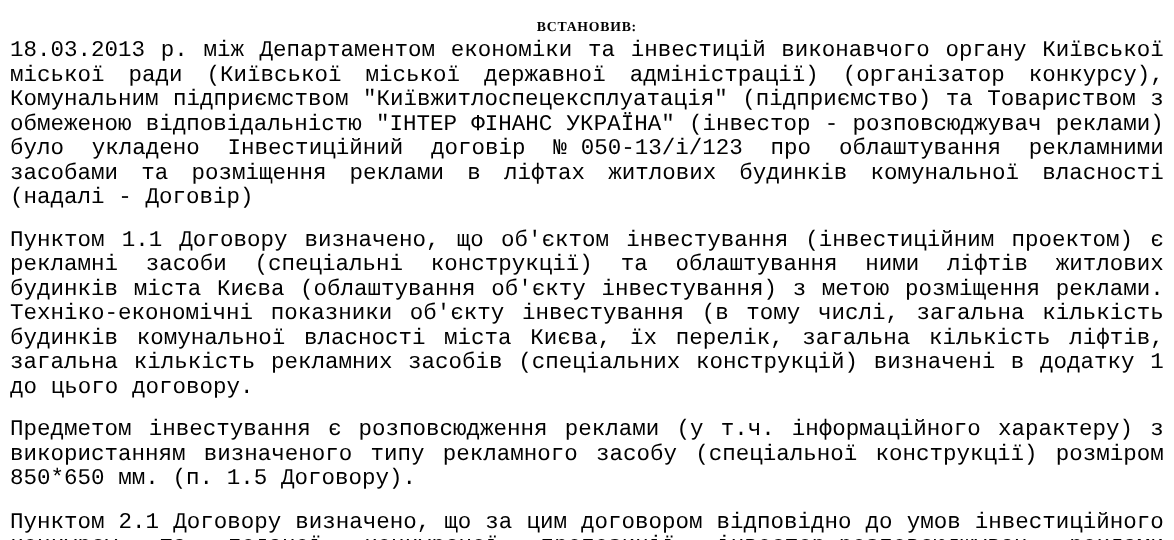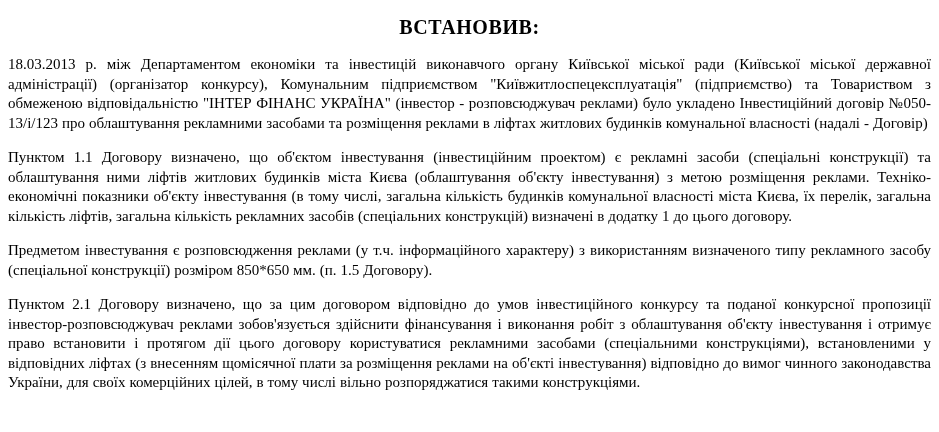--- a/index.html
+++ b/index.html
@@ -17,32 +17,32 @@
   .page {
     width: 939px;
     height: 432px;
     box-sizing: border-box;
     padding: 10px 8px 0 8px;
     position: relative;
   }
   .doc-heading {
     text-align: center;
     font-weight: bold;
-    font-size: 20px;
+    font-size: 11px;
     letter-spacing: 0.6px;
-    margin: 6px 0 16px 0;
+    margin: 6px 0 4px 0;
     font-family: "Liberation Serif", serif;
   }
   .para {
-    font-size: 15px;
+    font-size: 18px;
     line-height: 19.5px;
     text-align: justify;
     text-justify: inter-word;
     margin: 0 0 15px 0;
-    font-family: Liberation Serif, serif;
+    font-family: Liberation Mono, monospace;
     word-spacing: 0.2px;
   }
   .para:last-child {
     margin-bottom: 6px;
   }
 </style>
 </head>
 <body>
 
 <div class="page">

